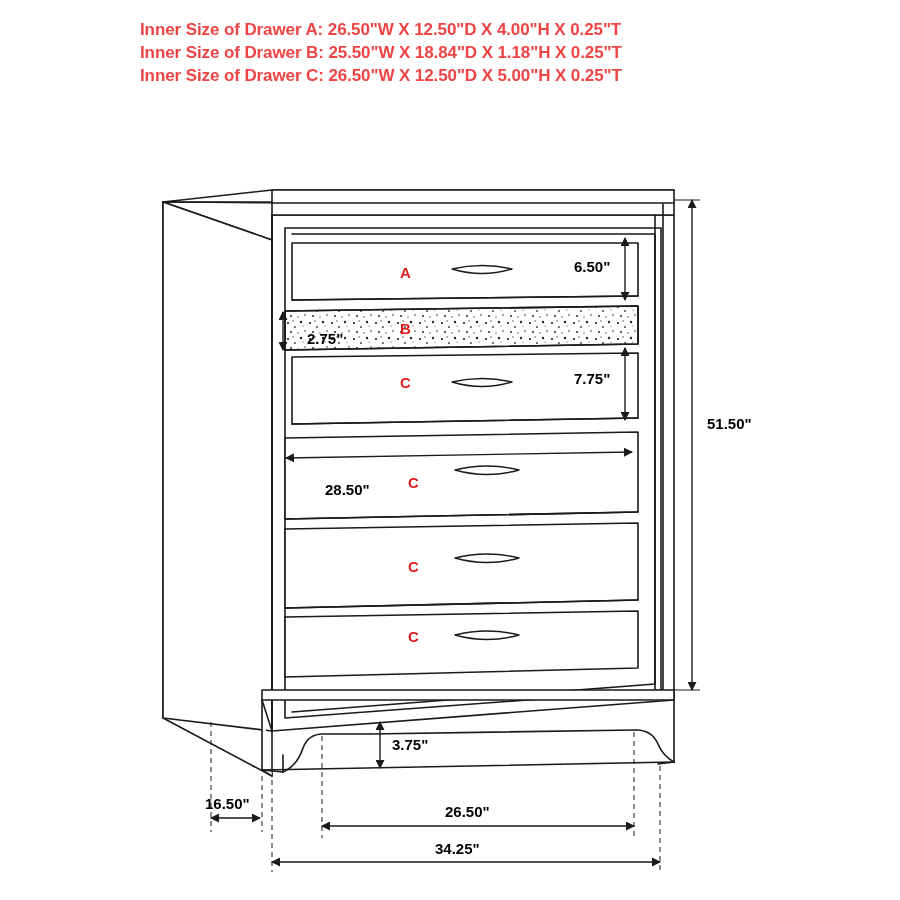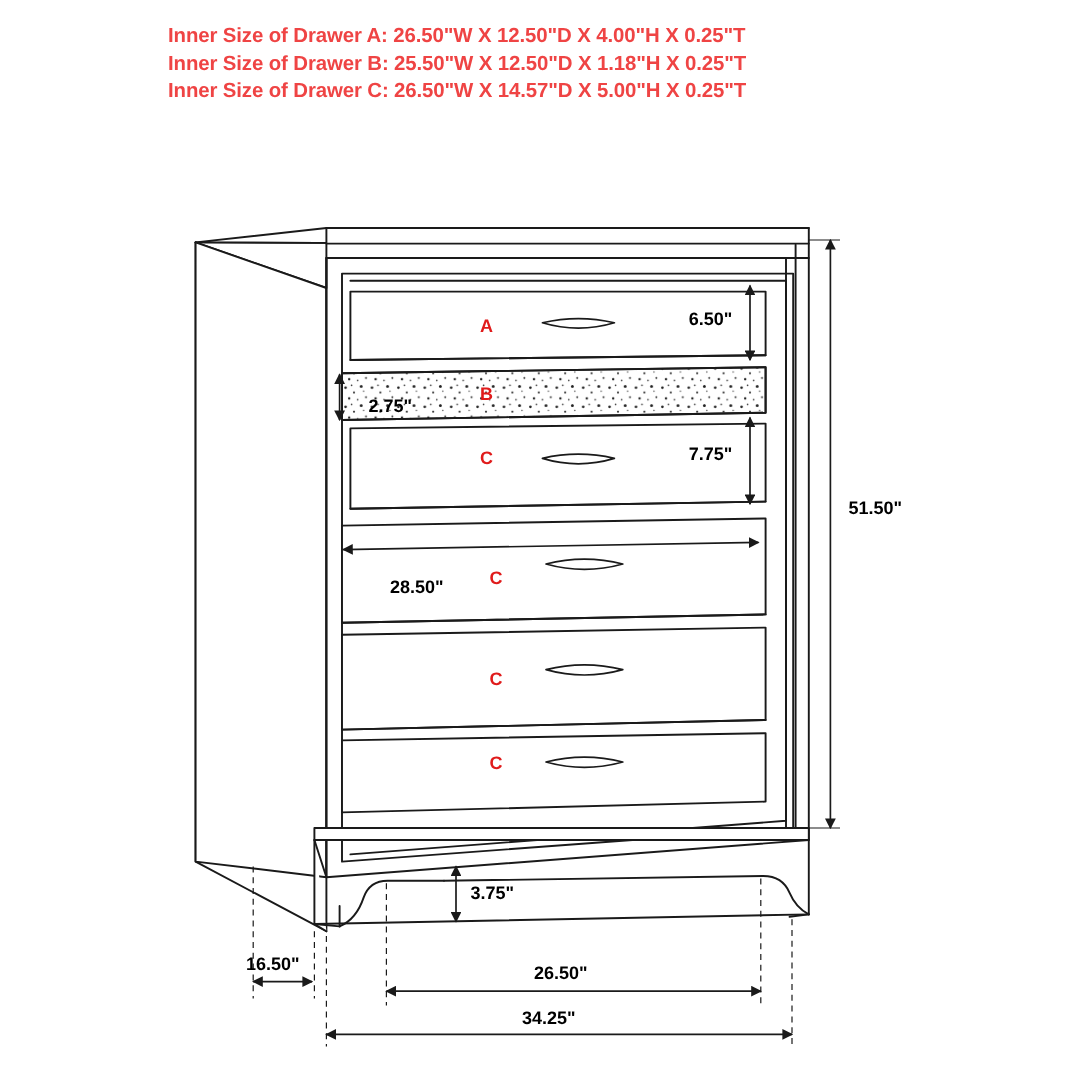--- a/index.html
+++ b/index.html
@@ -54,22 +54,22 @@
     white-space: nowrap;
   }
 </style>
 </head>
 <body>
 
 <div id="stage">
 
   <div class="spec-block">
     <span class="spec-line">Inner Size of Drawer A: 26.50"W X 12.50"D X 4.00"H X 0.25"T</span>
-    <span class="spec-line">Inner Size of Drawer B: 25.50"W X 12.50"D X 1.18"H X 0.25"T</span>
-    <span class="spec-line">Inner Size of Drawer C: 26.50"W X 14.57"D X 5.00"H X 0.25"T</span>
+    <span class="spec-line">Inner Size of Drawer B: 25.50"W X 18.84"D X 1.18"H X 0.25"T</span>
+    <span class="spec-line">Inner Size of Drawer C: 26.50"W X 12.50"D X 5.00"H X 0.25"T</span>
   </div>
 
   <svg class="drawing" viewBox="0 0 900 900">
     <defs>
       <marker id="arrHead" markerWidth="9" markerHeight="9" refX="8" refY="4.5" orient="auto" markerUnits="userSpaceOnUse">
         <path d="M0,0 L9,4.5 L0,9 z" fill="#1a1a1a"></path>
       </marker>
       <marker id="arrTail" markerWidth="9" markerHeight="9" refX="1" refY="4.5" orient="auto" markerUnits="userSpaceOnUse">
         <path d="M9,0 L0,4.5 L9,9 z" fill="#1a1a1a"></path>
       </marker>

